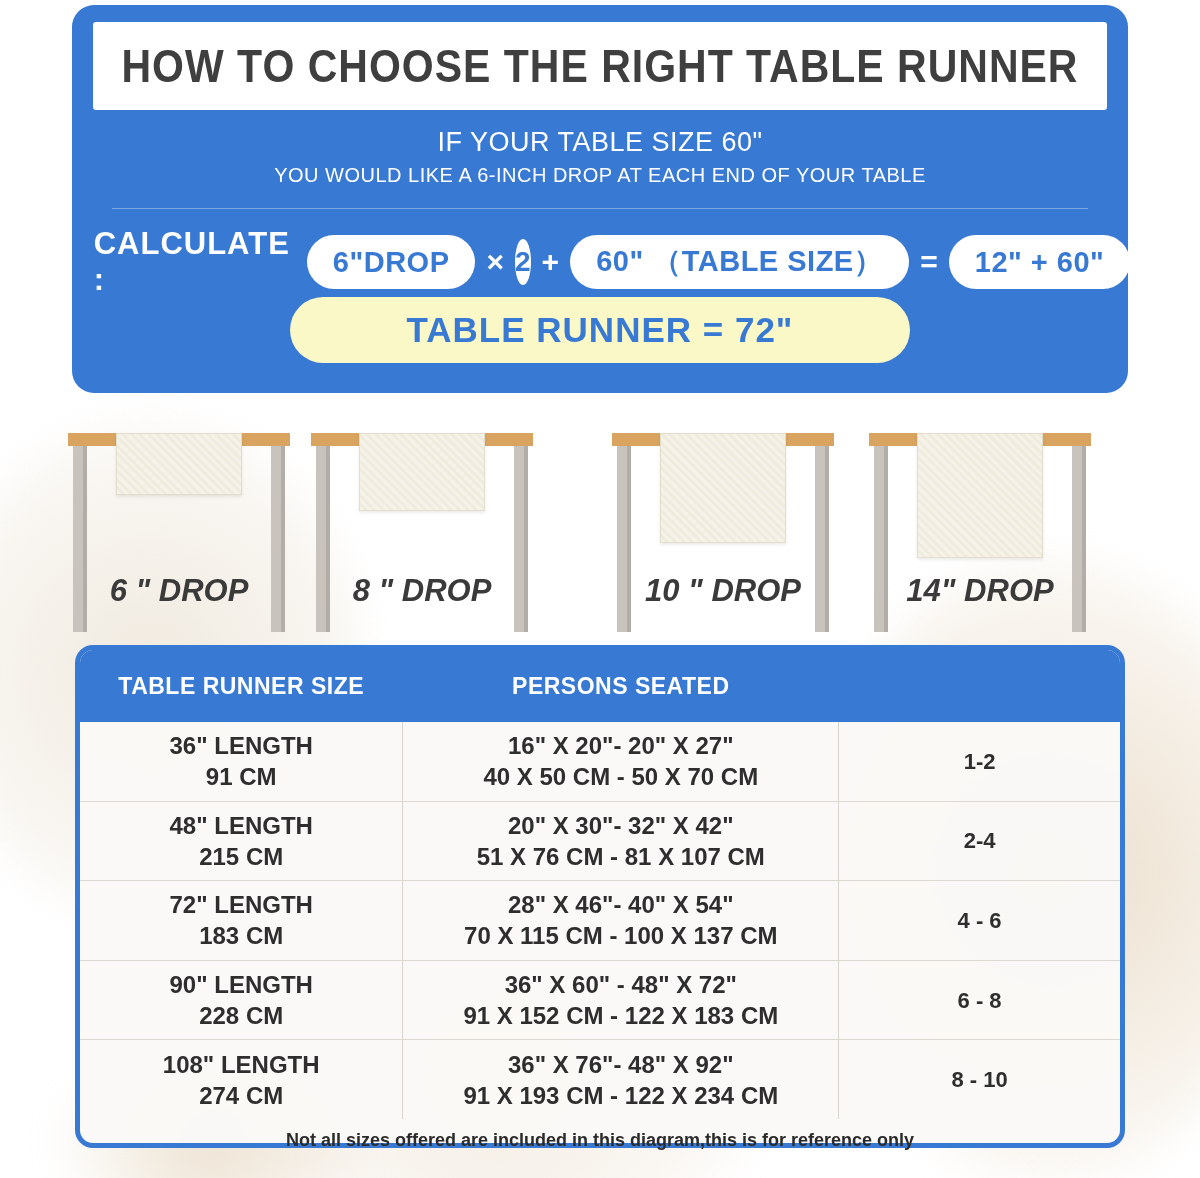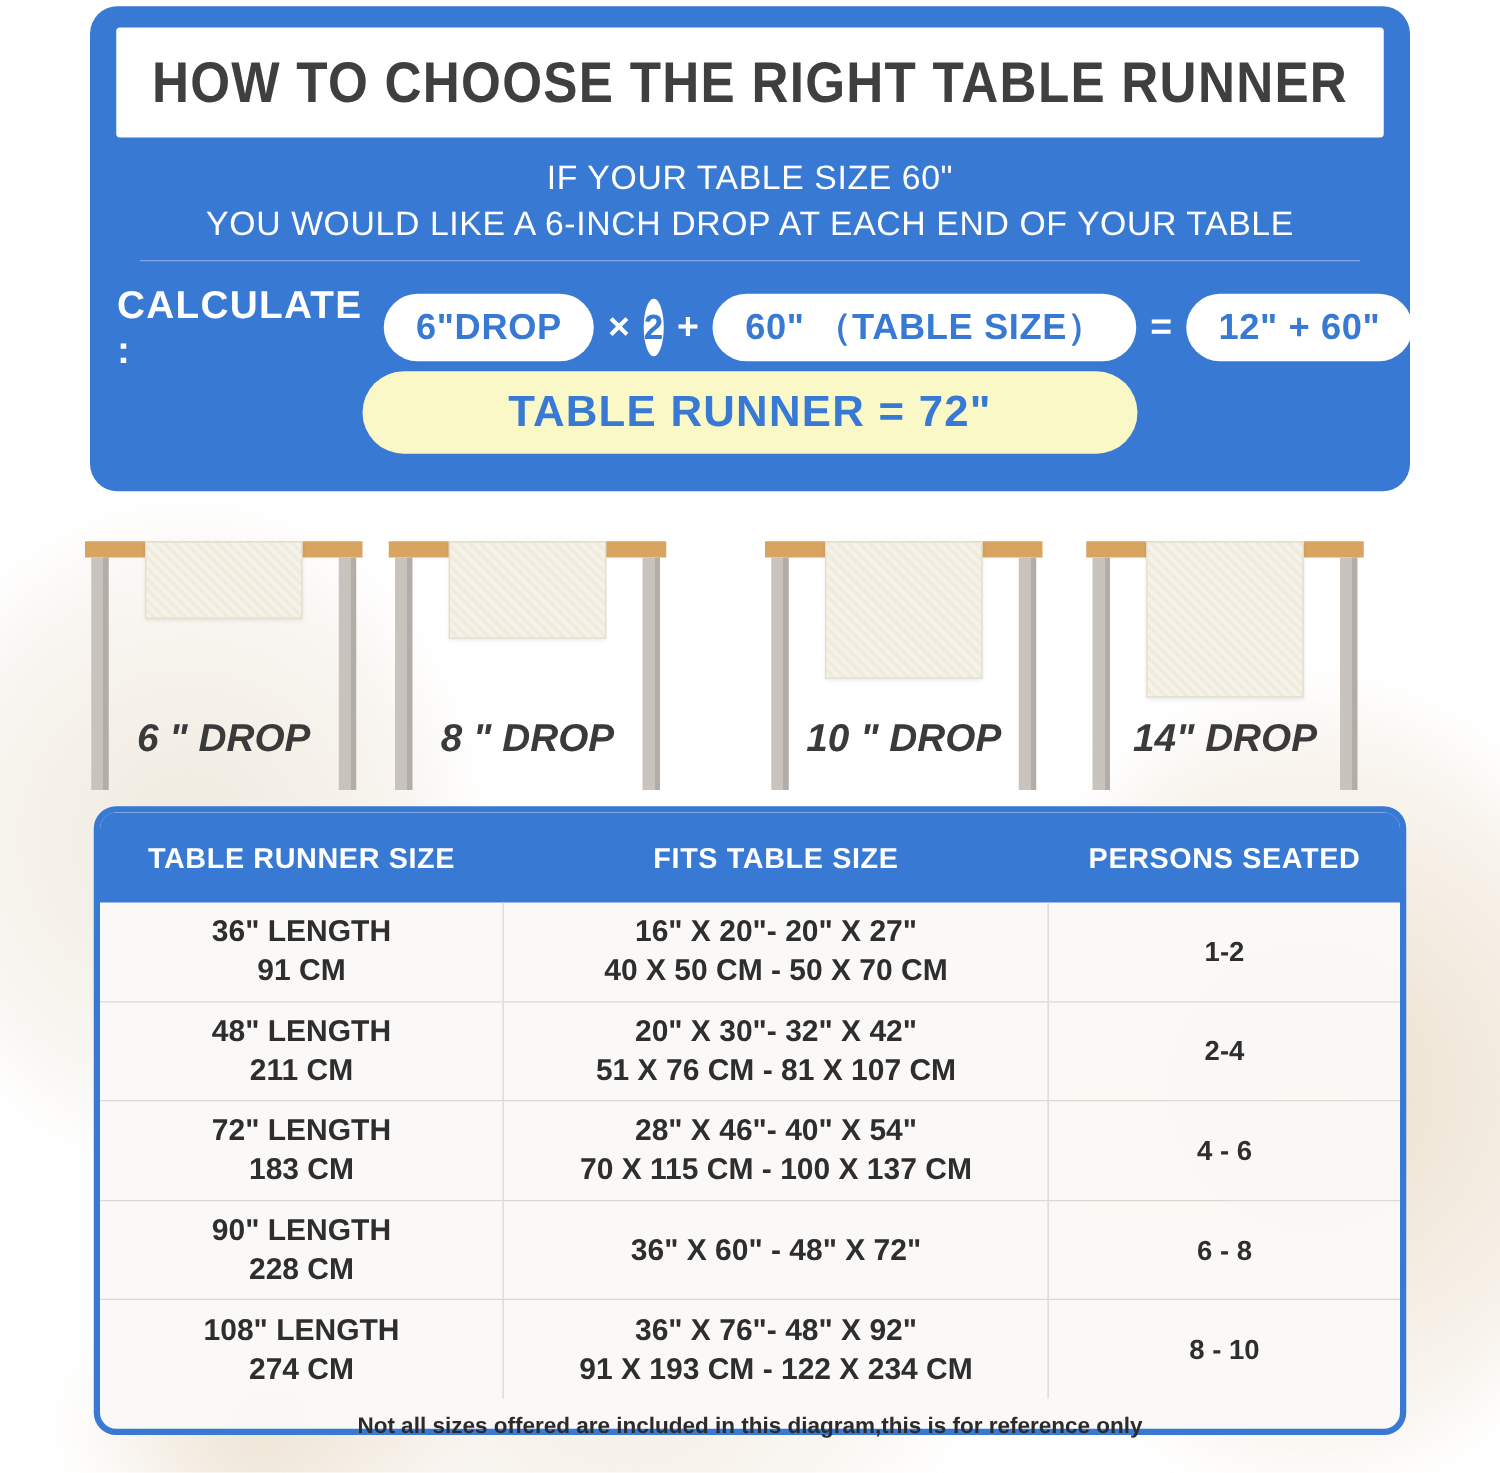--- a/index.html
+++ b/index.html
@@ -35,21 +35,21 @@
     display: flex; align-items: center; justify-content: center;
   }
   .title-box .title {
     font-size: 41px; font-weight: 800; color: #3f3f3f;
     letter-spacing: 1px; white-space: nowrap;
     transform: scaleY(1.12);
   }
   .subtitle { position: absolute; left: 0; width: 100%; text-align: center;
     color: #ffffff; font-weight: 500; letter-spacing: .5px; }
   .subtitle.line1 { top: 122px; font-size: 27px; }
-  .subtitle.line2 { top: 159px; font-size: 27px; }
+  .subtitle.line2 { top: 159px; font-size: 20px; }
   .banner-divider {
     position: absolute; left: 40px; top: 203px; width: 976px; height: 1px;
     background: rgba(255,255,255,.35);
   }
   .calc-row {
     position: absolute; left: 0; top: 226px; width: 100%; height: 62px;
     display: flex; align-items: center; justify-content: center; gap: 11px;
   }
   .calc-label { color: #ffffff; font-size: 31px; font-weight: 800; letter-spacing: 1px; margin-right: 6px; margin-left: 24px; }
   .pill {
@@ -186,42 +186,41 @@
       <div class="leg left"></div>
       <div class="leg right"></div>
       <div class="runner-cloth h14"></div>
       <div class="drop-label">14" DROP</div>
     </div>
   </div>
 
   <div class="size-panel">
     <div class="panel-header">
       <div class="hcell">TABLE RUNNER SIZE</div>
-      <div class="hcell">FITS TABLE SIZE</div>
       <div class="hcell">PERSONS SEATED</div>
     </div>
 
     <div class="panel-body">
 
       <div class="srow">
         <div class="cell">
           <span class="ln">36" LENGTH</span>
           <span class="ln">91 CM</span>
         </div>
         <div class="cell mid">
           <span class="ln">16" X 20"- 20" X 27"</span>
           <span class="ln">40 X 50 CM - 50 X 70 CM</span>
         </div>
         <div class="cell persons">1-2</div>
       </div>
 
       <div class="srow">
         <div class="cell">
           <span class="ln">48" LENGTH</span>
-          <span class="ln">211 CM</span>
+          <span class="ln">215 CM</span>
         </div>
         <div class="cell mid">
           <span class="ln">20" X 30"- 32" X 42"</span>
           <span class="ln">51 X 76 CM - 81 X 107 CM</span>
         </div>
         <div class="cell persons">2-4</div>
       </div>
 
       <div class="srow">
         <div class="cell">
@@ -235,20 +234,21 @@
         <div class="cell persons">4 - 6</div>
       </div>
 
       <div class="srow">
         <div class="cell">
           <span class="ln">90" LENGTH</span>
           <span class="ln">228 CM</span>
         </div>
         <div class="cell mid">
           <span class="ln">36" X 60" - 48" X 72"</span>
+          <span class="ln">91 X 152 CM - 122 X 183 CM</span>
         </div>
         <div class="cell persons">6 - 8</div>
       </div>
 
       <div class="srow">
         <div class="cell">
           <span class="ln">108" LENGTH</span>
           <span class="ln">274 CM</span>
         </div>
         <div class="cell mid">

